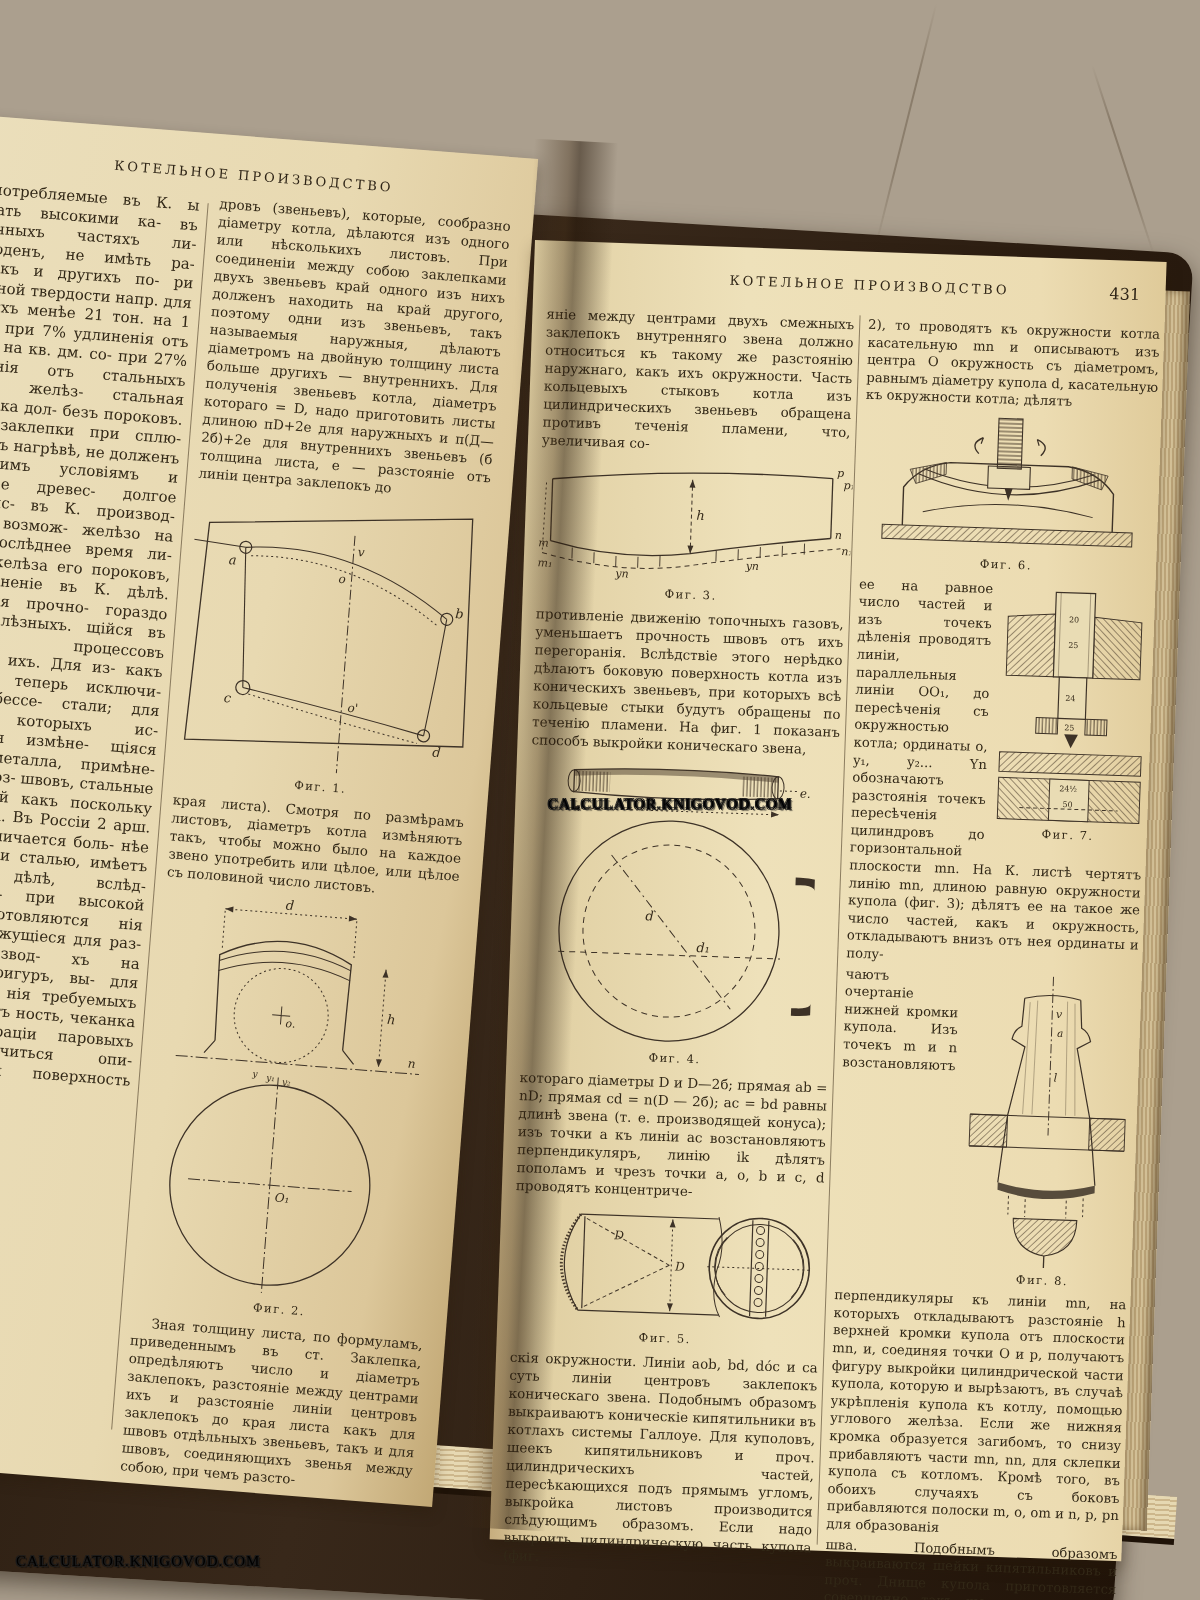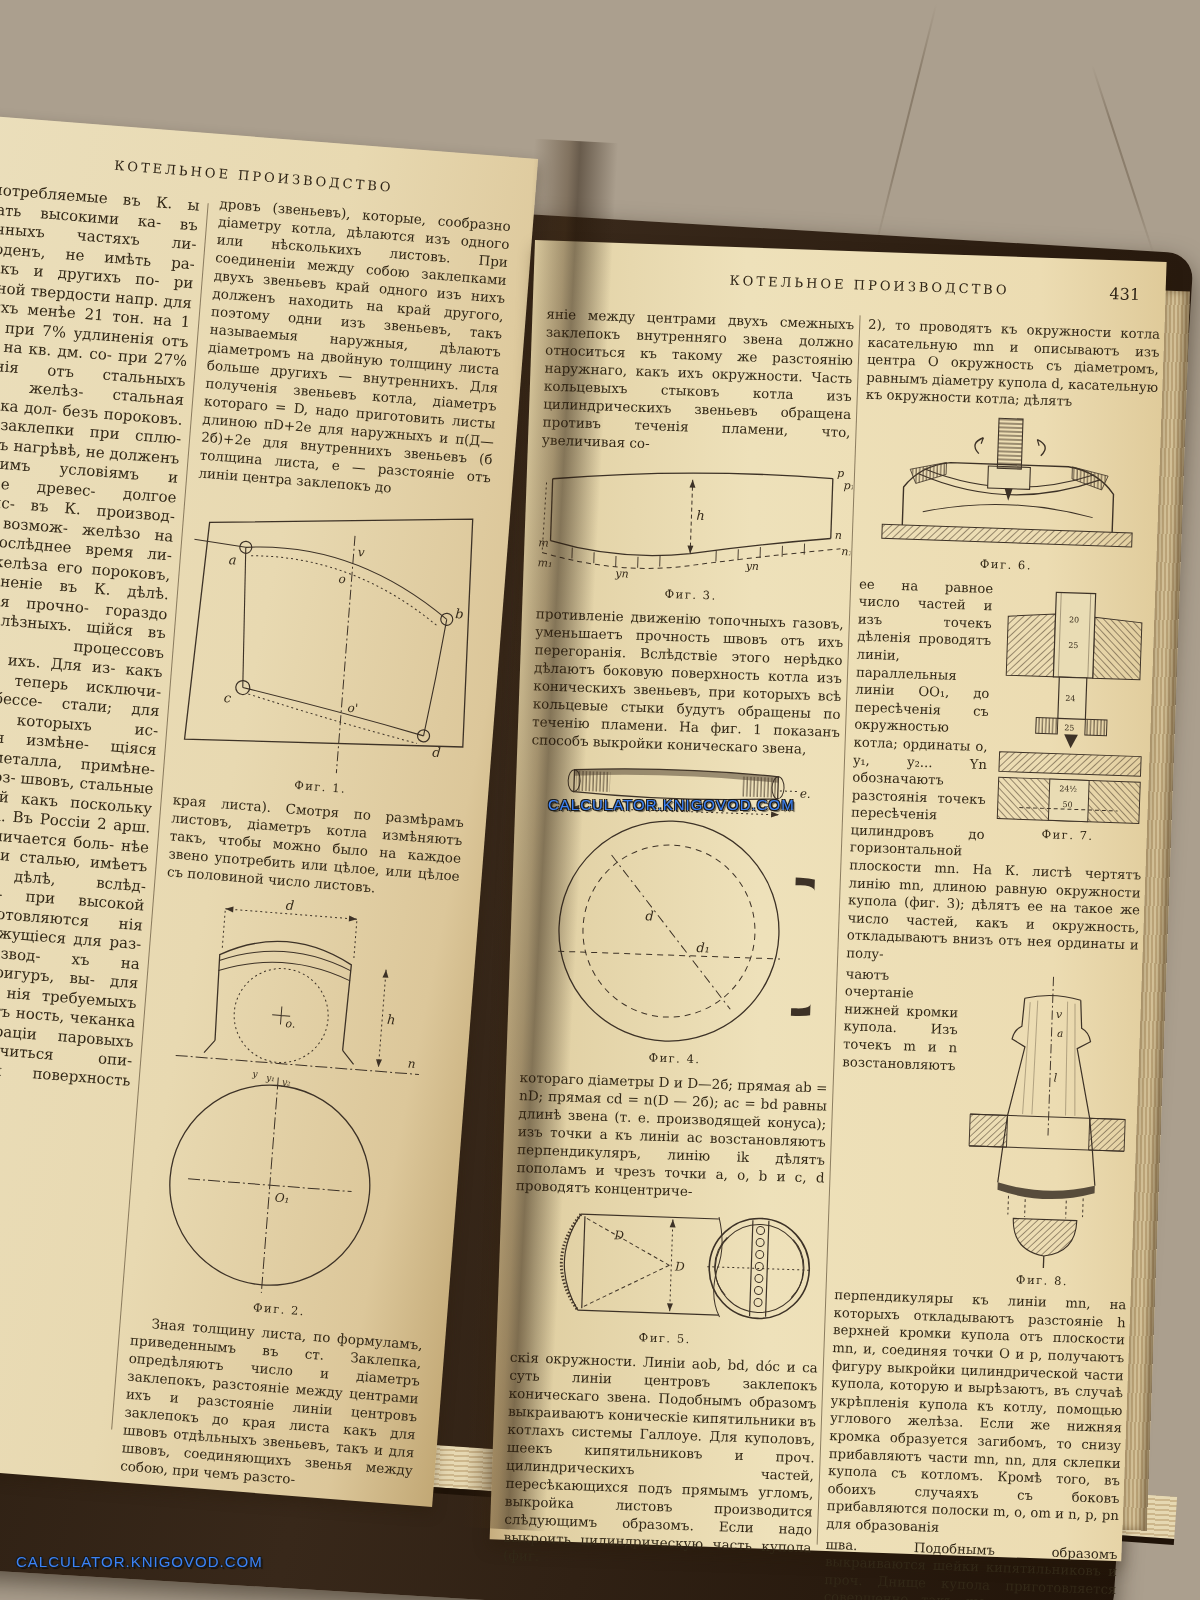--- a/index.html
+++ b/index.html
@@ -63,22 +63,22 @@
   .ruleR{left:327px;top:64px;height:1230px;}
 
   figure{margin:6px 0;padding:0;text-align:center;}
   figure svg{display:block;margin:0 auto;}
   .figcap{font-size:11.5px;letter-spacing:1.5px;color:#322817;text-align:center;margin-top:2px;}
   .fig-float{float:right;margin:2px 0 4px 8px;}
   .svgtxt{font-family:"DejaVu Serif",serif;font-style:italic;fill:#352a1a;}
   .svgnum{font-family:"DejaVu Serif",serif;fill:#352a1a;}
 
   
-  .wm{position:absolute;font-family:Liberation Sans, sans-serif;
-    color:#3b82f6;white-space:nowrap;
+  .wm{position:absolute;font-family:Liberation Serif, serif;
+    color:#000000;white-space:nowrap;
     text-shadow:-1px -1px 0 #1c1c1c,1px -1px 0 #1c1c1c,-1px 1px 0 #1c1c1c,1px 1px 0 #1c1c1c,2px 2px 1px rgba(0,0,0,.6);}
   .wm-center{left:548px;top:796px;font-size:15px;letter-spacing:1px;}
   .wm-bottom{left:16px;top:1553px;font-size:15px;letter-spacing:1px;}
 </style>
 </head>
 <body>
 
 <svg width="0" height="0" style="position:absolute" aria-hidden="true">
   <defs>
     <pattern id="hatch" width="5" height="5" patternUnits="userSpaceOnUse" patternTransform="rotate(45)">

